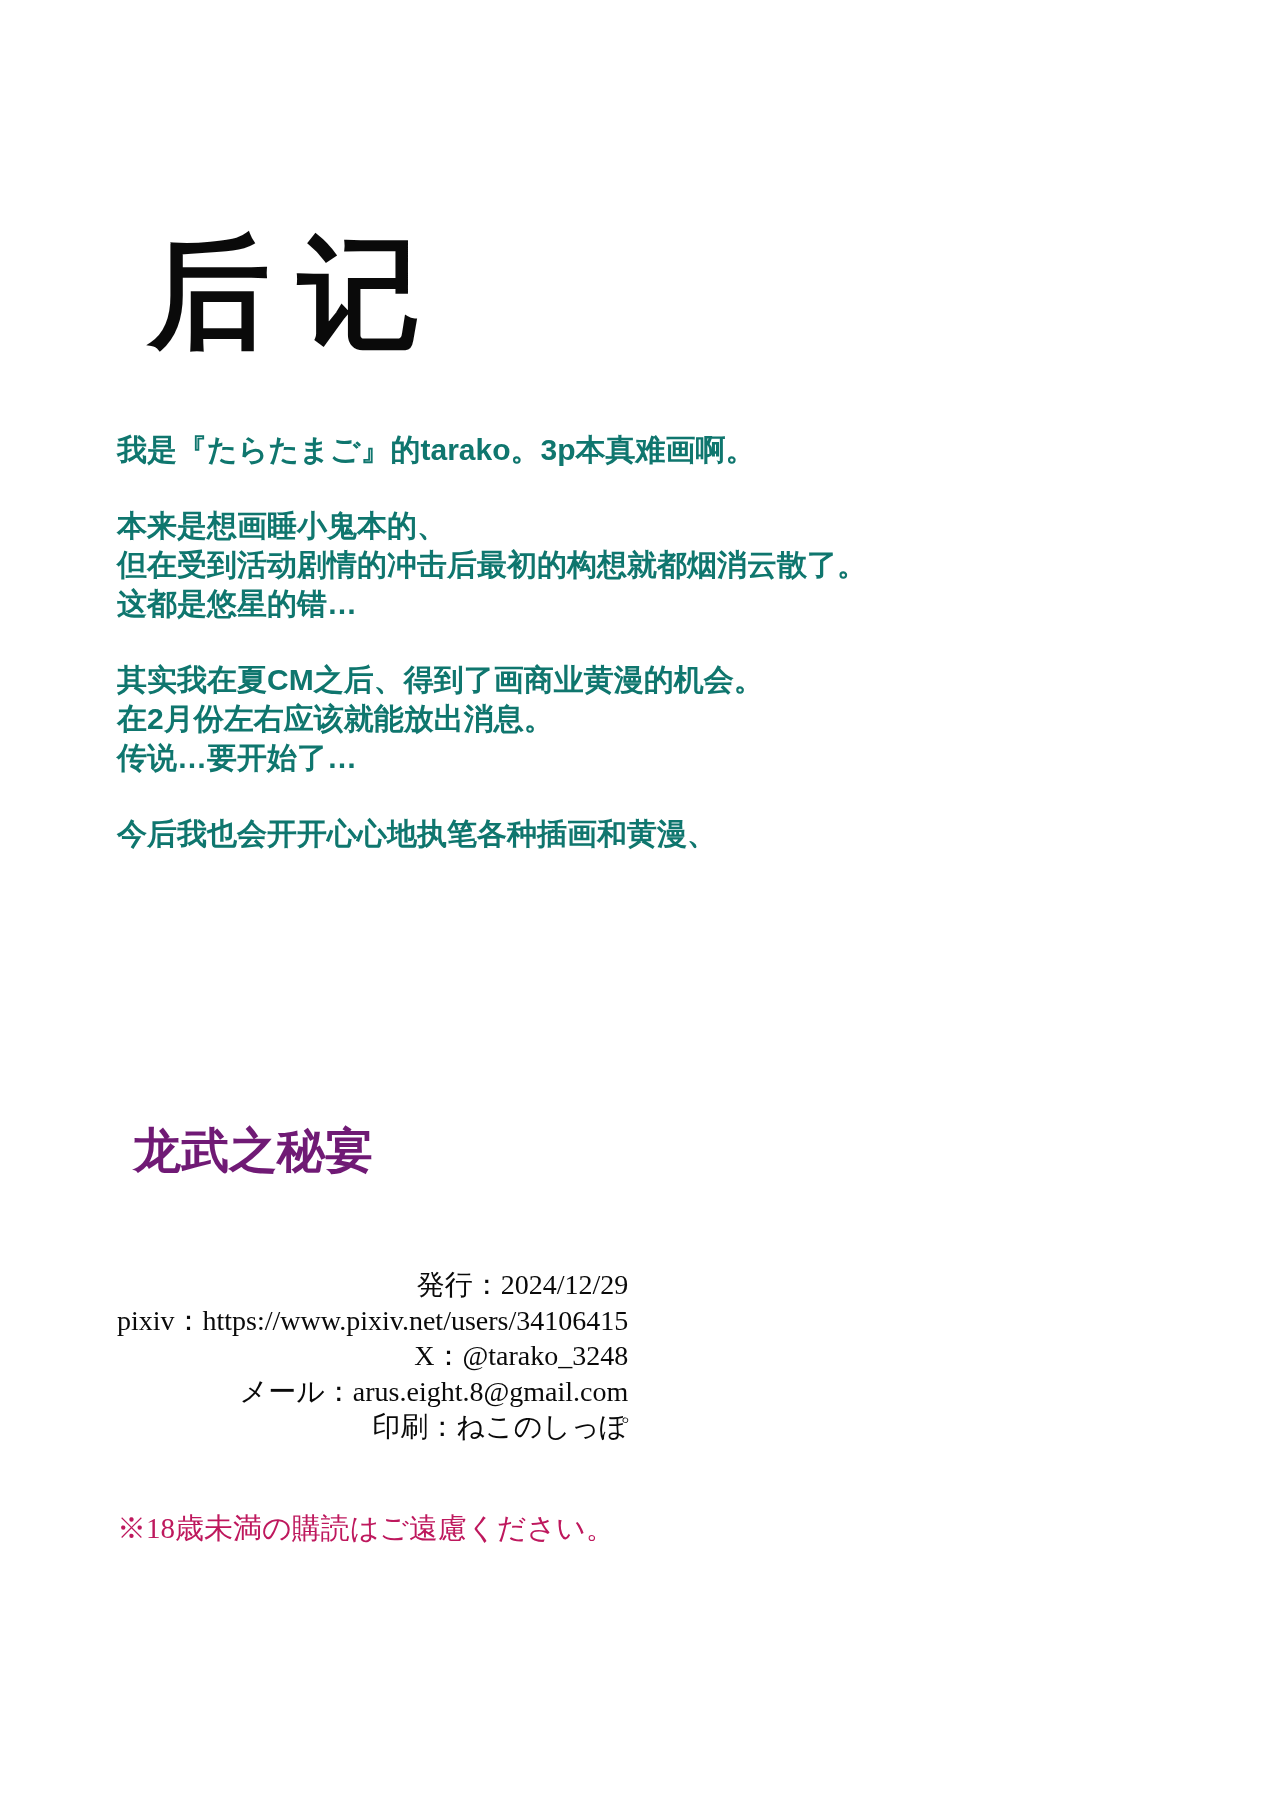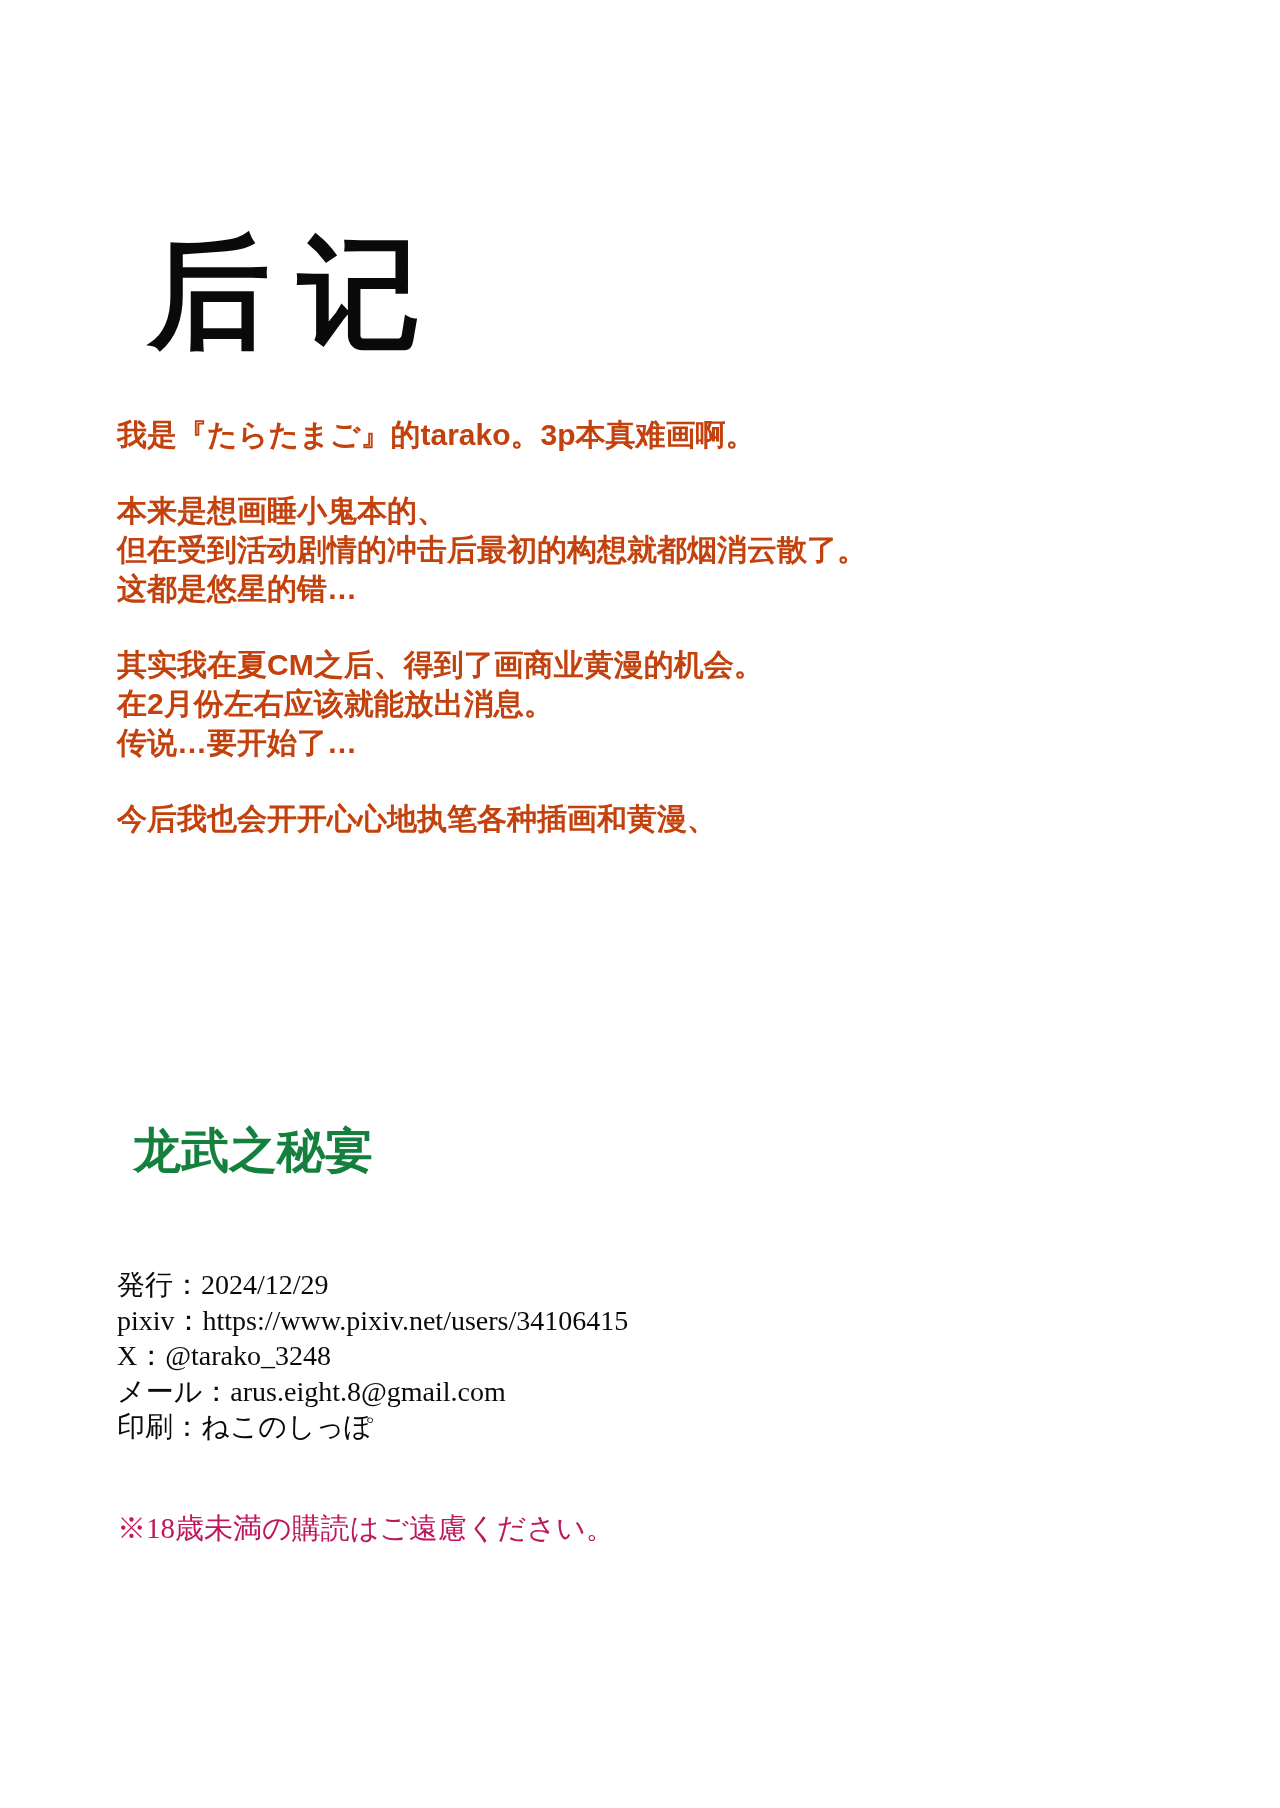--- a/index.html
+++ b/index.html
@@ -28,60 +28,61 @@
     font-weight: 900;
     letter-spacing: 28px;
     color: #0a0a0a;
     font-family: "Liberation Sans", sans-serif;
     white-space: nowrap;
   }
   
   .afterword {
     position: absolute;
     left: 117px;
-    top: 415px;
+    top: 430px;
     width: 1060px;
     font-size: 30px;
     font-weight: 700;
     line-height: 39px;
-    color: #c2410c;
+    color: #0f766e;
     font-family: "Liberation Sans", sans-serif;
   }
   .afterword .para {
     margin: 0 0 37px 0;
   }
   .afterword .line {
     white-space: nowrap;
   }
   
   .book-title {
     position: absolute;
     left: 133px;
     top: 1122px;
     margin: 0;
     font-size: 48px;
     line-height: 58px;
     font-weight: 700;
-    color: #15803d;
+    color: #701a75;
     font-family: "Liberation Sans", sans-serif;
     white-space: nowrap;
   }
   
   .colophon {
     position: absolute;
     left: 117px;
     top: 1267px;
     font-size: 28px;
     line-height: 35.5px;
     font-weight: 400;
     color: #0a0a0a;
     font-family: "Liberation Serif", serif;
   }
   .colophon .line {
     white-space: nowrap;
+    text-align: right;
   }
   .age-notice {
     position: absolute;
     left: 117px;
     top: 1510px;
     font-size: 29px;
     line-height: 36px;
     font-weight: 400;
     color: #be185d;
     font-family: "Liberation Serif", serif;

